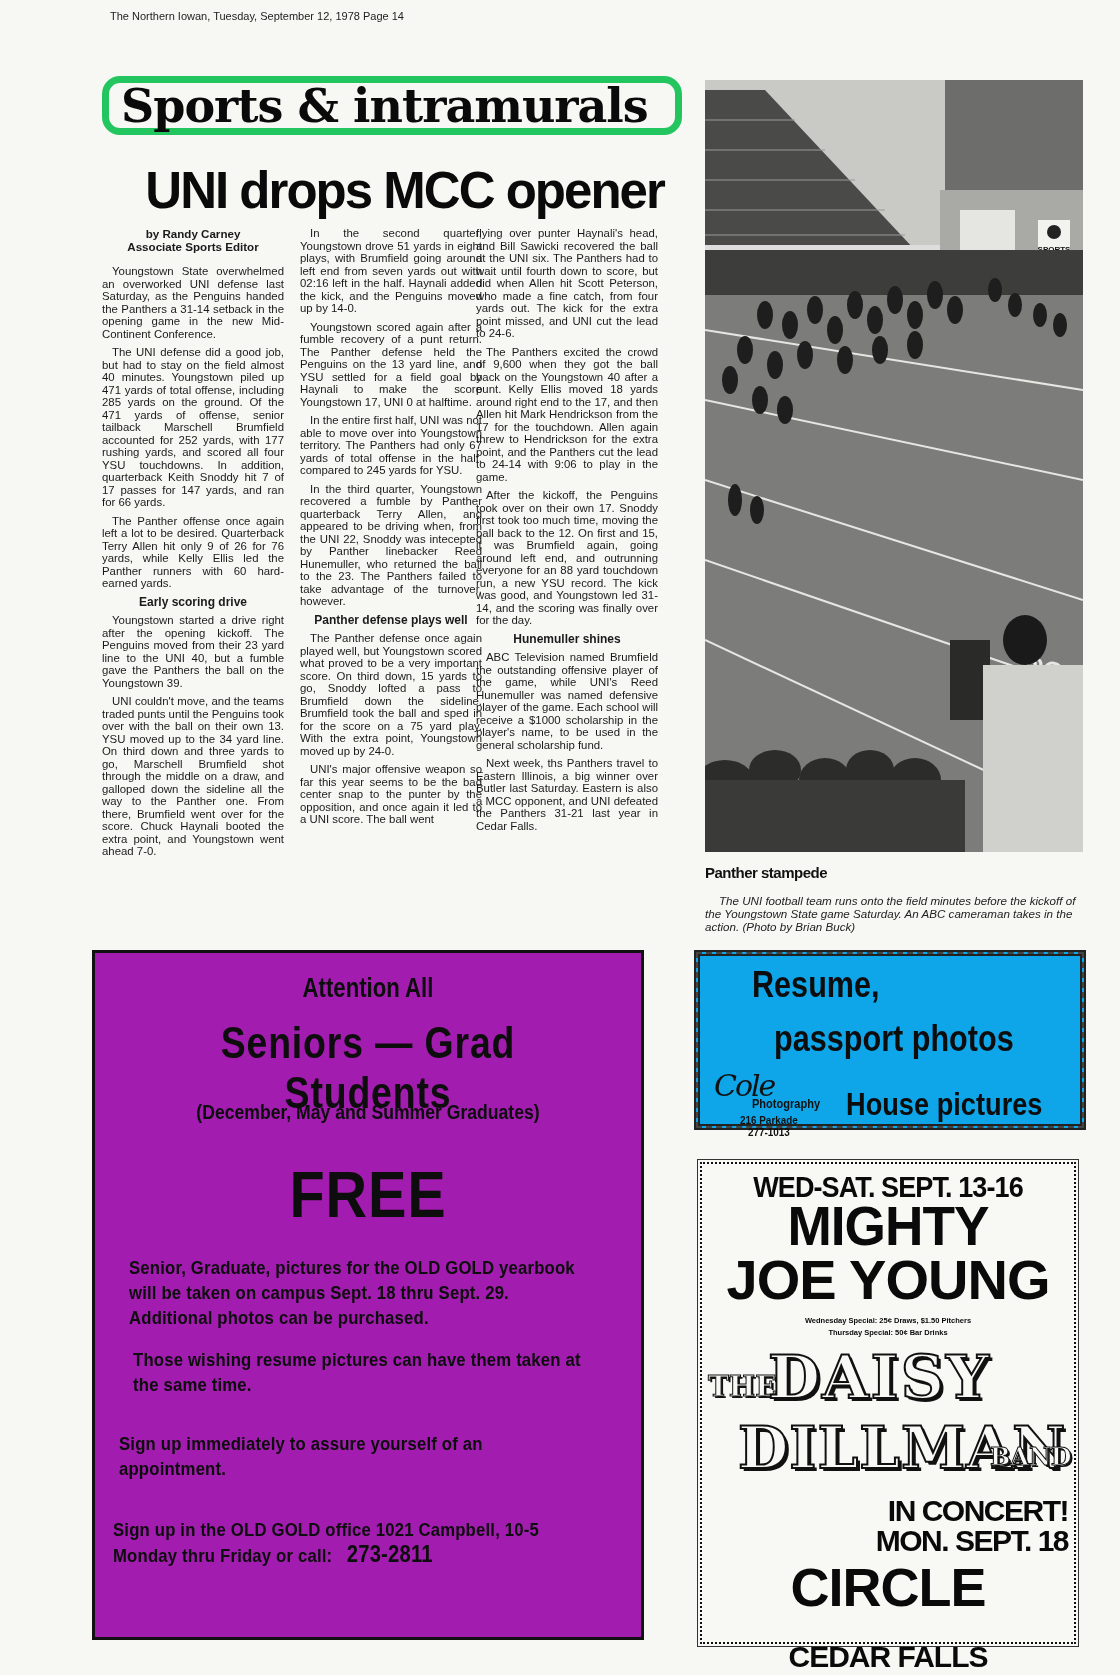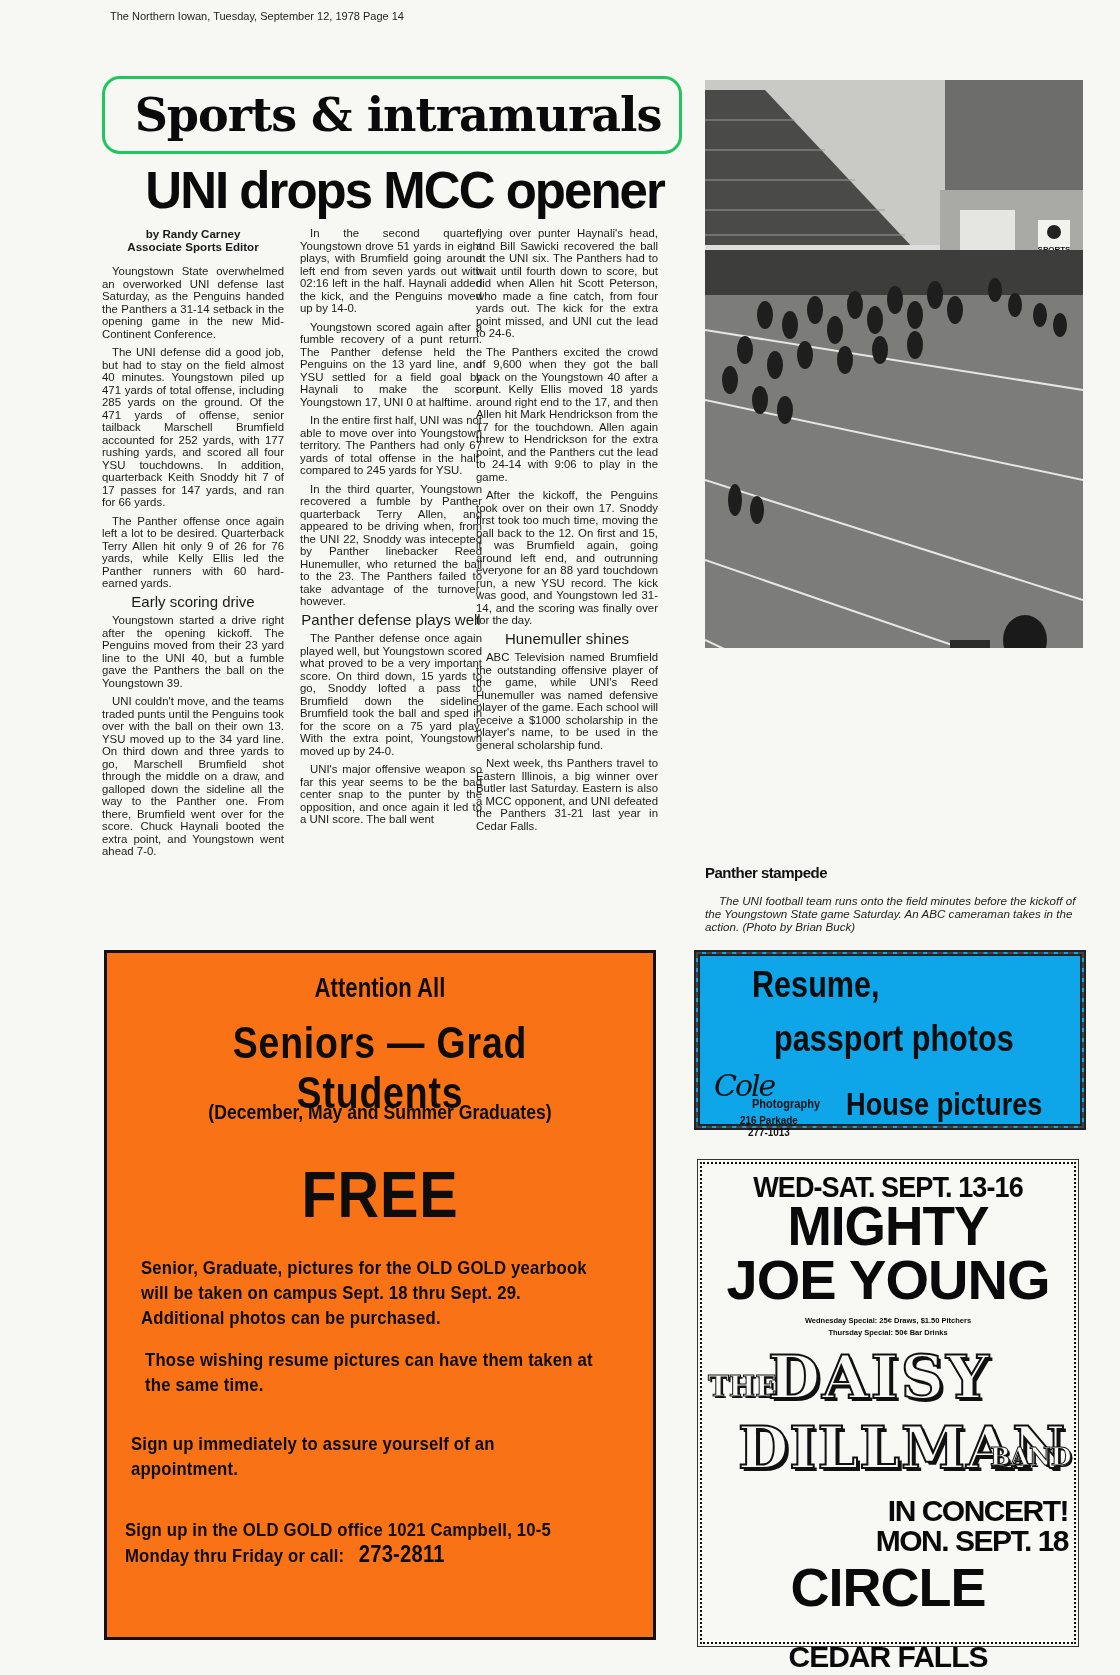--- a/index.html
+++ b/index.html
@@ -1,41 +1,41 @@
 <!DOCTYPE html>
 <html><head>
 <meta charset="utf-8">
 <style>
   * { box-sizing: border-box; margin: 0; padding: 0; }
   html, body { width: 1120px; height: 1675px; background: #f7f7f4; }
   body { position: relative; font-family: "Liberation Sans", sans-serif; color: #111; overflow: hidden; }
 
   .folio { position: absolute; left: 110px; top: 10px; font-size: 11px; color: #222; }
 
-  .section-banner { position: absolute; left: 102px; top: 76px; width: 580px; height: 78px;
-    border: 3px solid #22c55e; border-radius: 18px; display: flex; align-items: center; padding-left: 12px; justify-content: center; }
+  .section-banner { position: absolute; left: 102px; top: 76px; width: 580px; height: 59px;
+    border: 7px solid #22c55e; border-radius: 18px; display: flex; align-items: center; padding-left: 12px; }
   .section-banner span { font-family: "DejaVu Serif", serif; font-weight: 900; font-size: 46px; letter-spacing: -1px; color: #0a0a0a; }
 
   .headline { position: absolute; left: 140px; top: 160px; font-family: "Liberation Sans", sans-serif; font-weight: 700;
     font-size: 52px; letter-spacing: -2px; color: #0a0a0a; white-space: nowrap; transform: scaleX(0.98); }
 
   .col { position: absolute; top: 227px; width: 182px; font-size: 11.4px; line-height: 12.5px; text-align: justify; color: #1a1a1a; }
   .col1 { left: 102px; }
   .col2 { left: 300px; }
   .col3 { left: 476px; }
   .col p { text-indent: 10px; margin-bottom: 6px; }
   .byline { text-align: center; font-weight: 700; font-size: 11.6px; line-height: 13px; margin-bottom: 12px; }
-  .subhead { text-align: center; font-weight: 400; font-size: 15px; margin: 4px 0 6px; }
-
-  .photo { position: absolute; left: 705px; top: 80px; width: 378px; height: 568px; overflow: hidden; background: #777; }
+  .subhead { text-align: center; font-weight: 700; font-size: 12px; margin: 4px 0 6px; }
+
+  .photo { position: absolute; left: 705px; top: 80px; width: 378px; height: 772px; overflow: hidden; background: #777; }
   .photo svg { display: block; }
   .photo-caption-title { position: absolute; left: 705px; top: 864px; font-weight: 700; font-size: 15px; letter-spacing: -0.5px; }
   .photo-caption { position: absolute; left: 705px; top: 894px; width: 380px; font-style: italic; font-size: 11.6px; line-height: 13px; color: #222; text-indent: 14px; }
 
-  .ad-main { position: absolute; left: 104px; top: 950px; width: 552px; height: 690px; border: 3px solid #111; background: #f97316; }
+  .ad-main { position: absolute; left: 92px; top: 950px; width: 552px; height: 690px; border: 3px solid #111; background: #a21caf; }
   .ad-main .t { position: absolute; width: 100%; text-align: center; font-family: "Liberation Sans Narrow", "Liberation Sans", sans-serif; font-weight: 700; color: #0d0d0d; }
   .ad-main .para { position: absolute; left: 34px; width: 510px; font-weight: 700; font-size: 19px; line-height: 25px; transform: scaleX(0.88); transform-origin: left top; letter-spacing: 0.2px; color: #0d0d0d; }
   .attention { top: 20px; font-size: 27px; transform: scaleX(0.82); }
   .seniors { top: 65px; font-size: 44px; transform: scaleX(0.85); letter-spacing: 1px; }
   .graduates { top: 148px; font-size: 20px; transform: scaleX(0.88); }
   .free { top: 205px; font-size: 64px; transform: scaleX(0.9); letter-spacing: 1px; }
   .phone { font-size: 23px; }
 
   .ad-cole { position: absolute; left: 694px; top: 950px; width: 392px; height: 180px;
     border: 6px double #222; outline: 2px dashed #444; outline-offset: -4px; background: #0ea5e9; }

